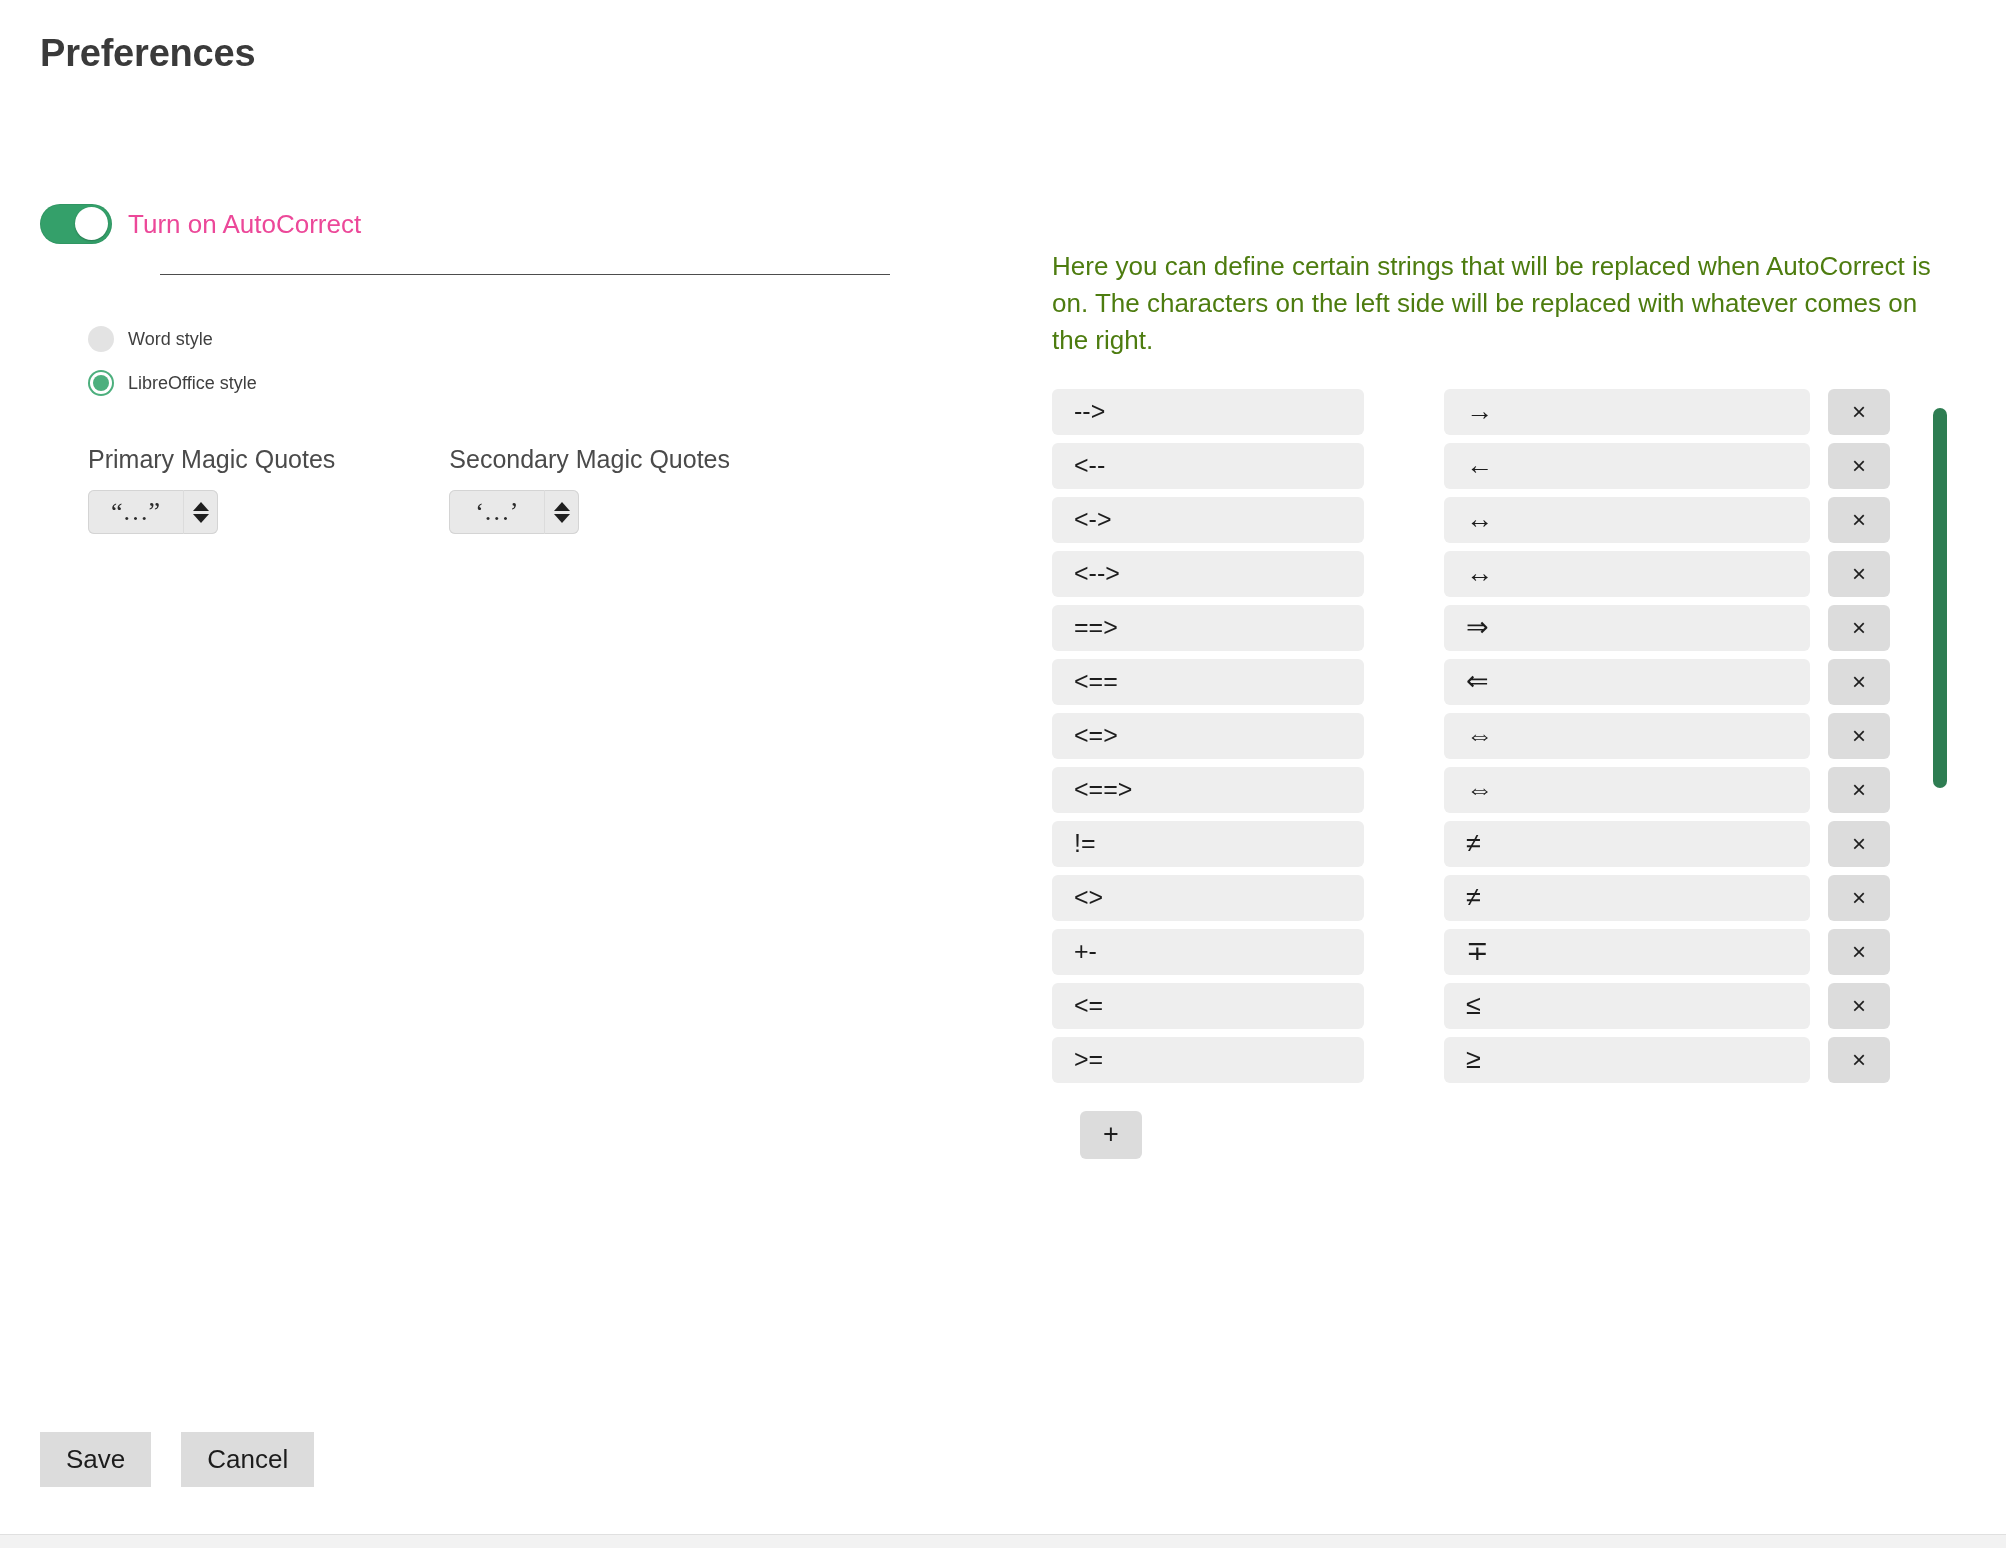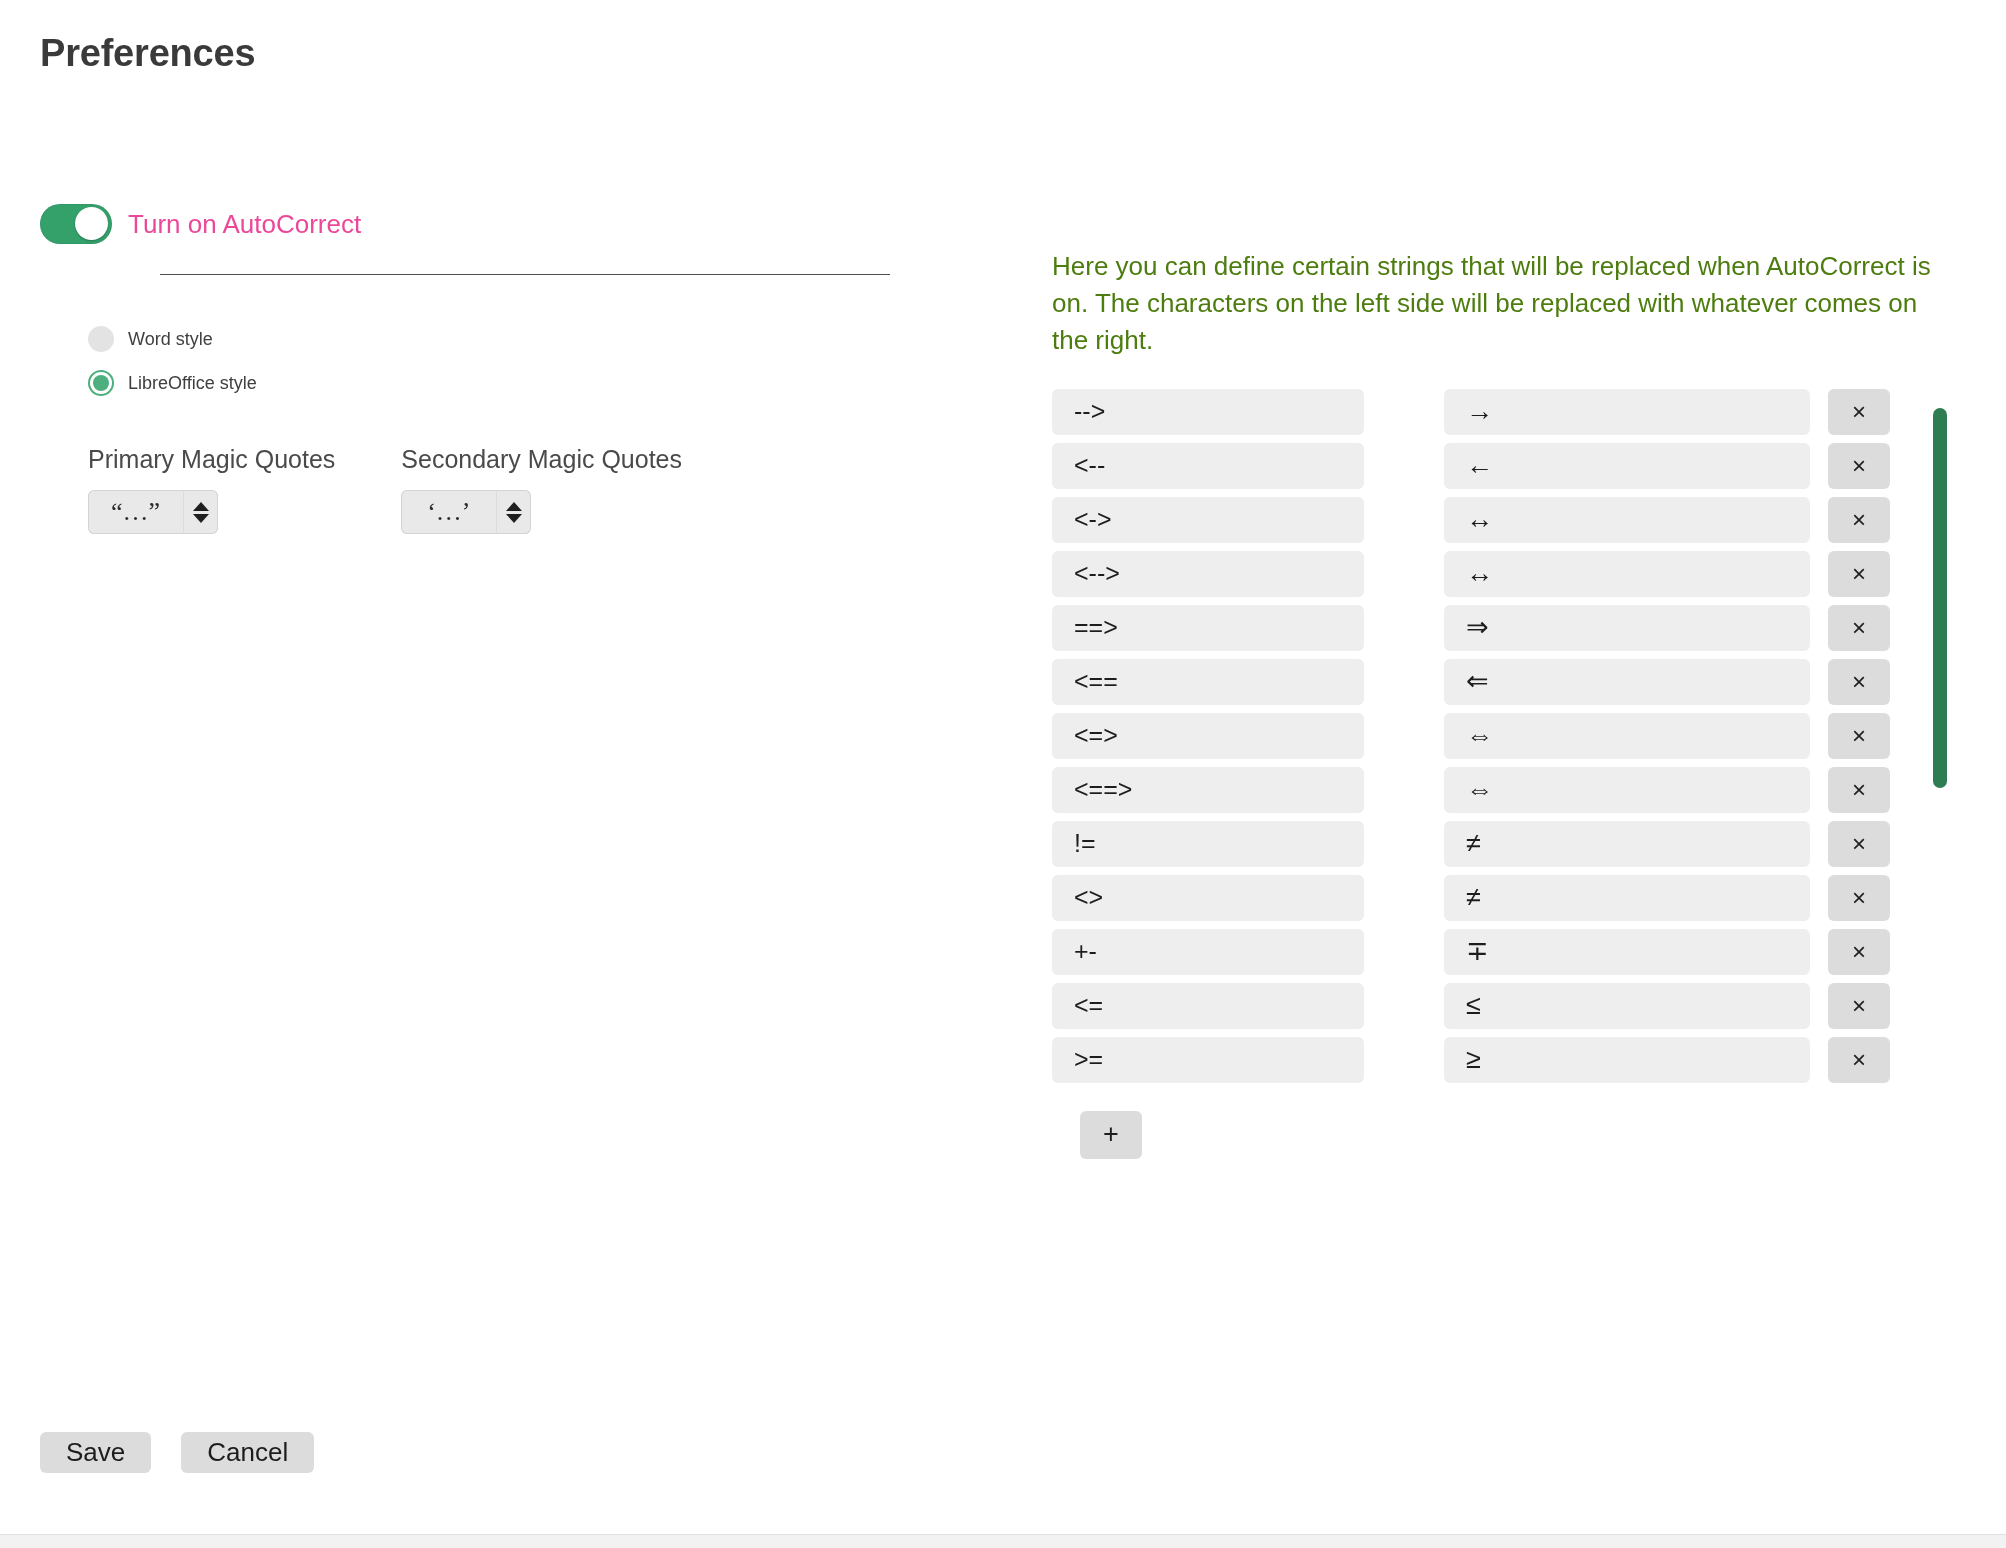--- a/index.html
+++ b/index.html
@@ -135,21 +135,21 @@
   }
   .radio-label {
     font-size: 18px;
     color: #3f3f3f;
   }
 
   .quotes {
     margin-top: 40px;
     margin-left: 48px;
     display: flex;
-    gap: 66px;
+    gap: 114px;
   }
   .quote-block-label {
     font-size: 25px;
     color: #4a4a4a;
     margin-bottom: 16px;
   }
   .spinner {
     display: inline-flex;
     align-items: stretch;
     background: #e9e9e9;
@@ -281,24 +281,24 @@
   .footer {
     position: absolute;
     left: 40px;
     top: 1432px;
     display: flex;
     gap: 30px;
   }
   .btn {
     background: #dcdcdc;
     border: none;
-    border-radius: 6px;
+    border-radius: 0;
     font-size: 26px;
     color: #1c1c1c;
-    padding: 5px 26px;
+    padding: 12px 26px;
     cursor: pointer;
     font-family: "Liberation Sans", sans-serif;
   }
   .bottom-strip {
     position: absolute;
     left: 0;
     top: 1534px;
     width: 2006px;
     height: 14px;
     background: #f2f2f2;

